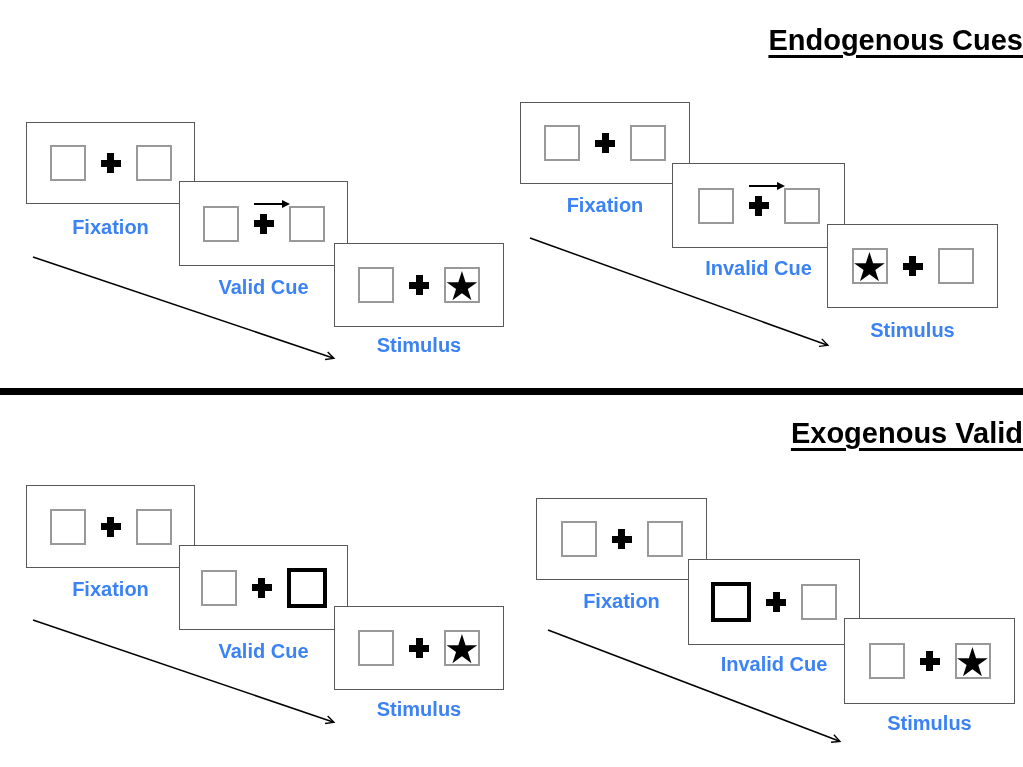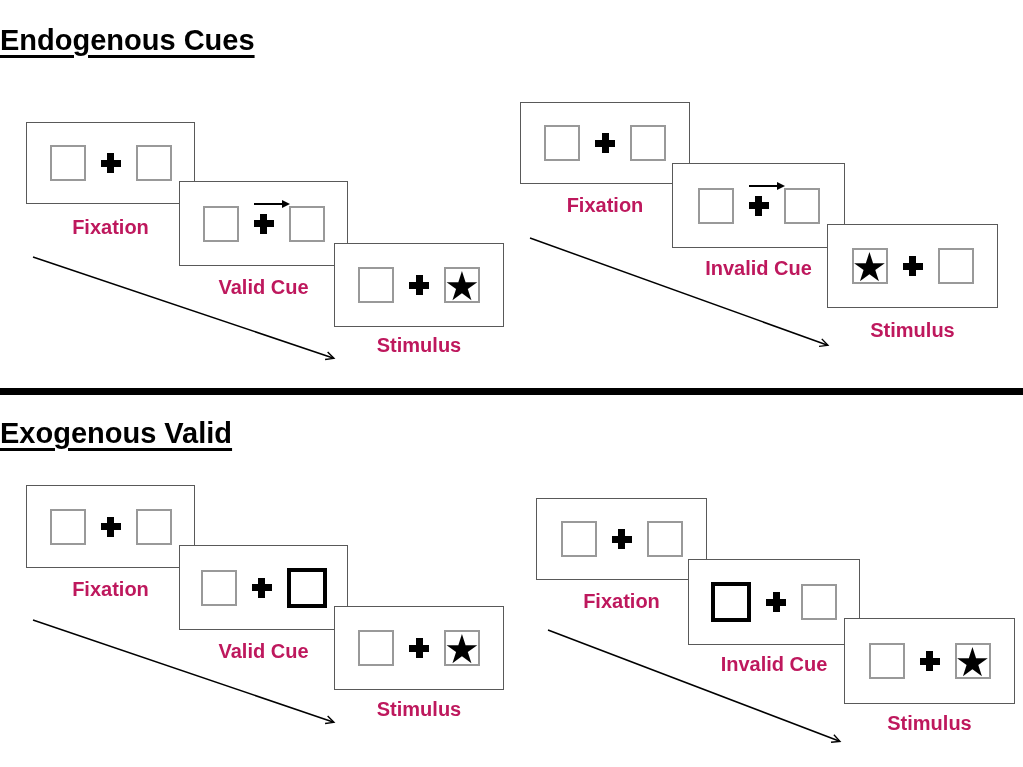--- a/index.html
+++ b/index.html
@@ -1,21 +1,21 @@
 <!DOCTYPE html>
 <html><head>
 <meta charset="utf-8">
 <style>
   html,body{margin:0;padding:0;}
   body{
     width:1023px;height:767px;position:relative;background:#ffffff;
     font-family:"Liberation Sans", sans-serif;overflow:hidden;
   }
   .section-title{
-    position:absolute;left:0;width:1023px;text-align:left;
+    position:absolute;left:0;width:1023px;text-align:right;
     font-size:29px;font-weight:bold;color:#000;
     text-decoration:underline;text-decoration-thickness:3px;text-underline-offset:5px;
   }
   .divider{position:absolute;left:0;top:388px;width:1023px;height:7px;background:#000;}
   .panel{
     position:absolute;background:#fff;border:1px solid #595959;box-sizing:border-box;
     display:flex;align-items:center;justify-content:center;gap:15px;
   }
   .sq{
     width:36px;height:36px;box-sizing:border-box;border:2px solid #999;background:#fff;
@@ -28,21 +28,21 @@
   .plus{position:relative;width:20px;height:20px;flex:0 0 auto;}
   .plus::before{content:"";position:absolute;left:0;top:6.5px;width:20px;height:7px;background:#000;}
   .plus::after{content:"";position:absolute;left:6.5px;top:0;width:7px;height:20px;background:#000;}
   .cue-center{position:relative;flex:0 0 auto;}
   .cue-arrow{position:absolute;left:-1px;top:-16px;}
   .star{
     font-family:"DejaVu Sans", sans-serif;font-size:40px;line-height:34px;color:#000;
     display:block;transform:translateY(1px);
   }
   .panel-label{
-    position:absolute;text-align:center;font-size:20px;font-weight:bold;color:#be185d;z-index:6;
+    position:absolute;text-align:center;font-size:20px;font-weight:bold;color:#3b82f6;z-index:6;
   }
   .z1{z-index:1}.z2{z-index:2}.z3{z-index:3}
   .arrow-overlay{position:absolute;left:0;top:0;width:1023px;height:767px;z-index:0;}
 </style>
 </head>
 <body>
 
 <svg class="arrow-overlay" viewBox="0 0 1023 767">
   <defs>
     <marker id="ah" markerWidth="12" markerHeight="12" refX="9" refY="5" orient="auto" markerUnits="userSpaceOnUse">

